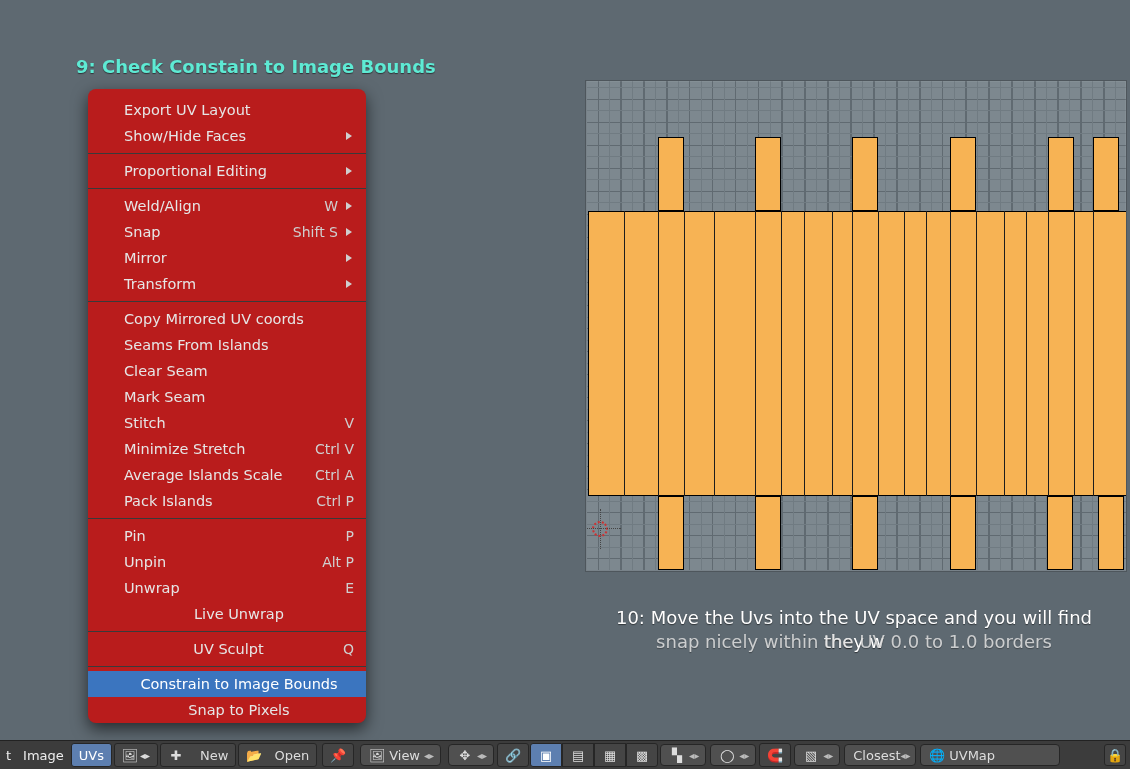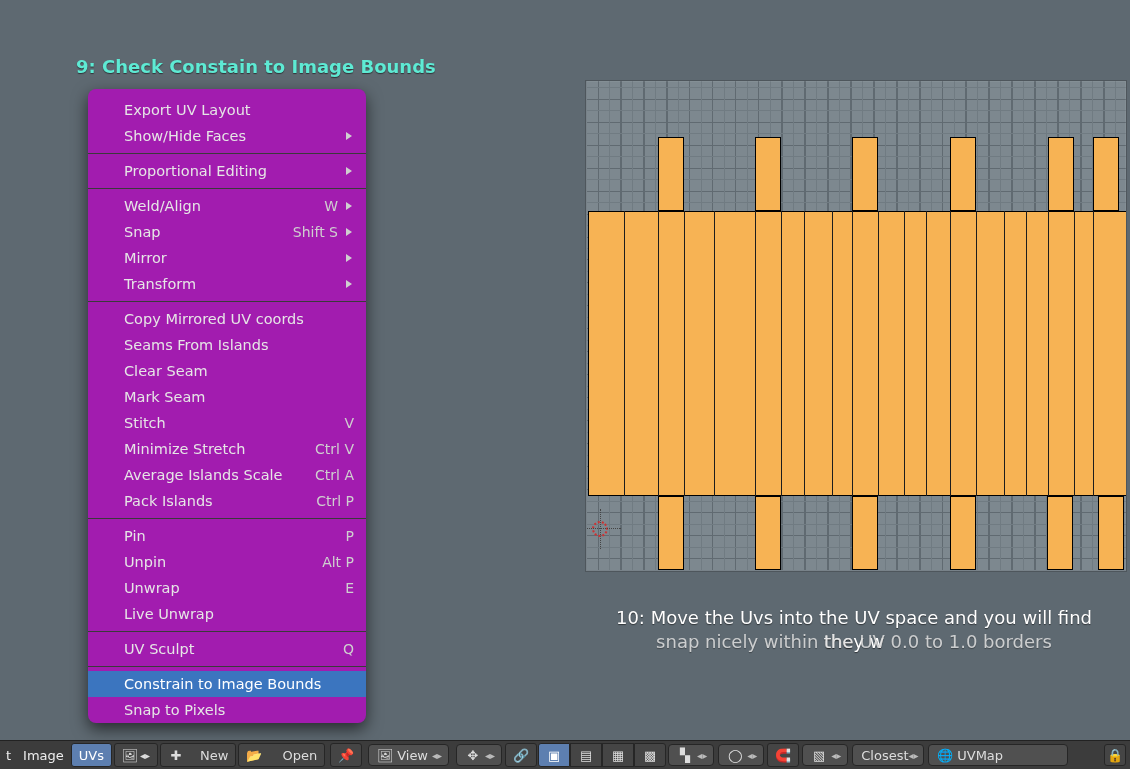--- a/index.html
+++ b/index.html
@@ -48,21 +48,21 @@
   line-height: 1.35;
   opacity:.85;
 }
 
 
 .menu {
   position: absolute;
   left: 88px;
   top: 89px;
   width: 278px;
-  background: #a21caf;
+  background: #b91c1c;
   border-radius: 8px;
   padding-top: 8px;
   box-shadow: 0 6px 16px rgba(0,0,0,.6);
   overflow: hidden;
 }
 .menu-item {
   display: flex;
   align-items: center;
   justify-content: space-between;
   padding: 4px 12px 4px 36px;
@@ -83,20 +83,21 @@
   border-bottom: 4px solid transparent;
   border-left: 6px solid #cfcfcf;
 }
 .menu-sep {
   height: 1px;
   background: #3a3a3a;
   margin: 4px 0;
 }
 .chkbox {
   position:relative;
+  text-align:center;
 }
 
 
 .uv-area {
   position: absolute;
   left: 585px;
   top: 80px;
   width: 542px;
   height: 492px;
   background: repeating-linear-gradient(0deg, #707b82 0 1px, transparent 1px 23px),
@@ -350,21 +351,21 @@
   <span class="hdr-btn">
       <span class="hdr-icon">🖼</span>
       <span style="font-size:10px;margin-left:2px;">◂▸</span>
     </span>
   <span class="hdr-btn">
       <span class="hdr-icon">✚</span>
       <span style="margin-left:16px;">New</span>
     </span>
   <span class="hdr-btn">
       <span class="hdr-icon">📂</span>
-      <span style="margin-left:20px;">Open</span>
+      <span style="margin-left:12px;">Open</span>
     </span>
   <span class="hdr-sep"></span>
   <span class="hdr-btn">
       <span class="hdr-icon">📌</span>
     </span>
   <span class="hdr-sep"></span>
   <span class="hdr-dd">
       <span class="hdr-icon">🖼</span>
       <span style="margin-left:4px;">View</span>
       <span class="caret">◂▸</span>

